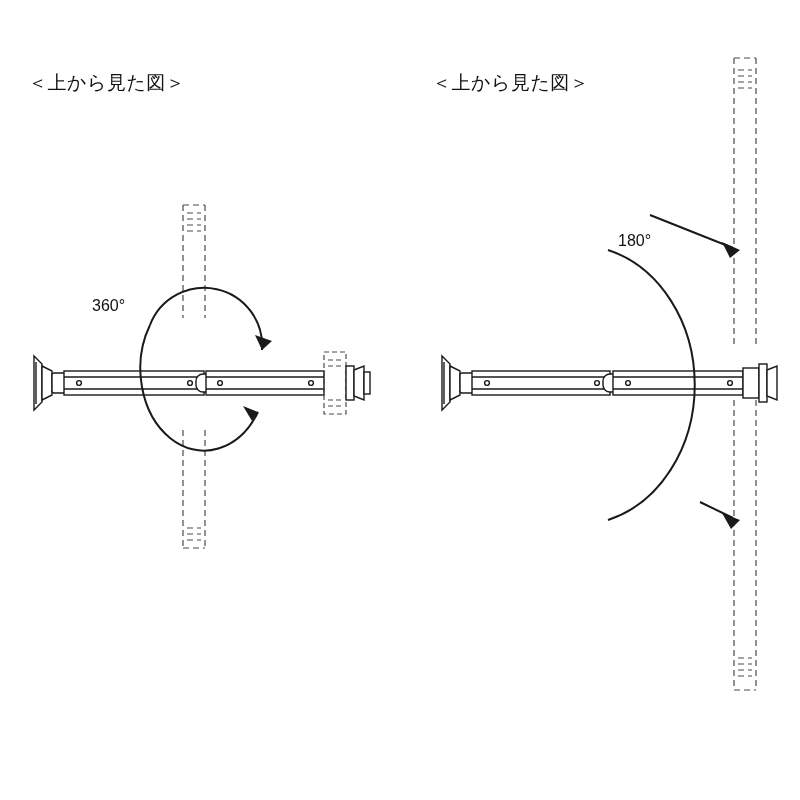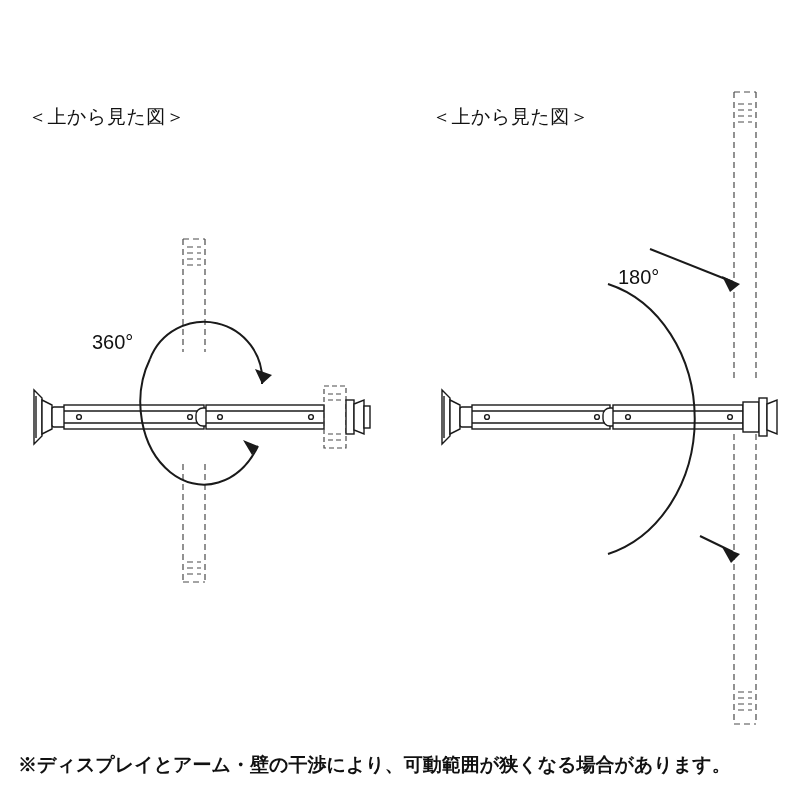--- a/index.html
+++ b/index.html
@@ -20,39 +20,38 @@
     left: 0;
     top: 0;
     width: 800px;
     height: 800px;
   }
   .panel {
     position: absolute;
     top: 0;
     width: 400px;
     height: 740px;
-    margin-top: 34px;
   }
   .panel-left { left: 0; }
   .panel-right { left: 400px; }
 
   .panel-title {
     position: absolute;
     font-size: 19px;
     letter-spacing: 0.5px;
     font-weight: 400;
     color: #111;
     white-space: nowrap;
   }
   .title-left { left: 28px; top: 70px; }
   .title-right { left: 32px; top: 70px; }
 
   .angle-label {
     position: absolute;
-    font-size: 20px;
+    font-size: 16px;
     color: #111;
     white-space: nowrap;
   }
   .angle-360 { left: 92px; top: 297px; }
   .angle-180 { left: 218px; top: 232px; }
 
   .svg-layer {
     position: absolute;
     left: 0;
     top: 0;
@@ -228,15 +227,14 @@
         <polygon points="340,520 322,513 331,529" fill="#1a1a1a" stroke="none"></polygon>
         <g stroke="#1a1a1a" stroke-width="2" fill="none">
           <path d="M208 250 L332 250" stroke="none"></path>
         </g>
         <path d="M250 215 L333 248" stroke="#1a1a1a" stroke-width="2" fill="none"></path>
         <path d="M300 502 L333 518" stroke="#1a1a1a" stroke-width="2" fill="none"></path>
       </g>
     </svg>
   </div>
 
-  <div class="footnote">※ディスプレイとアーム・壁の干渉により、可動範囲が狭くなる場合があります。</div>
 
 </div>
 
 </body></html>

